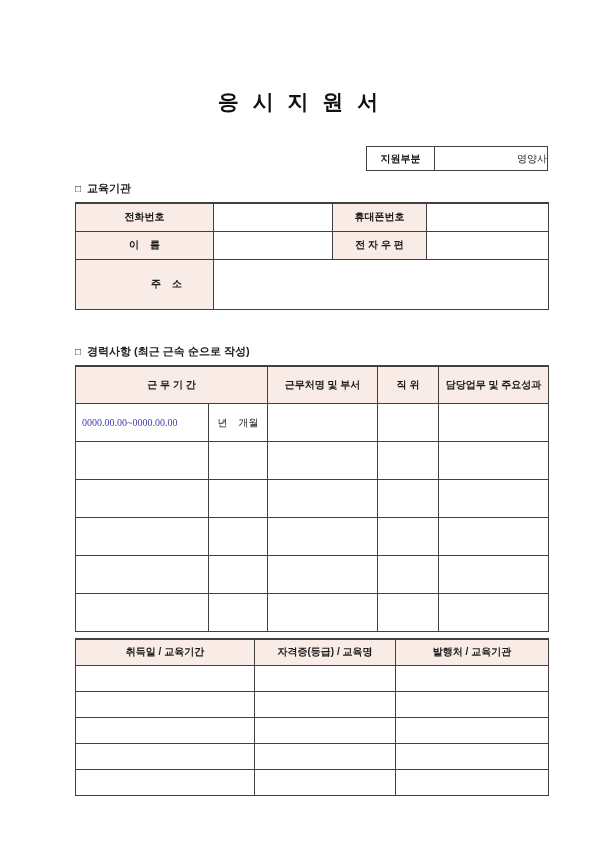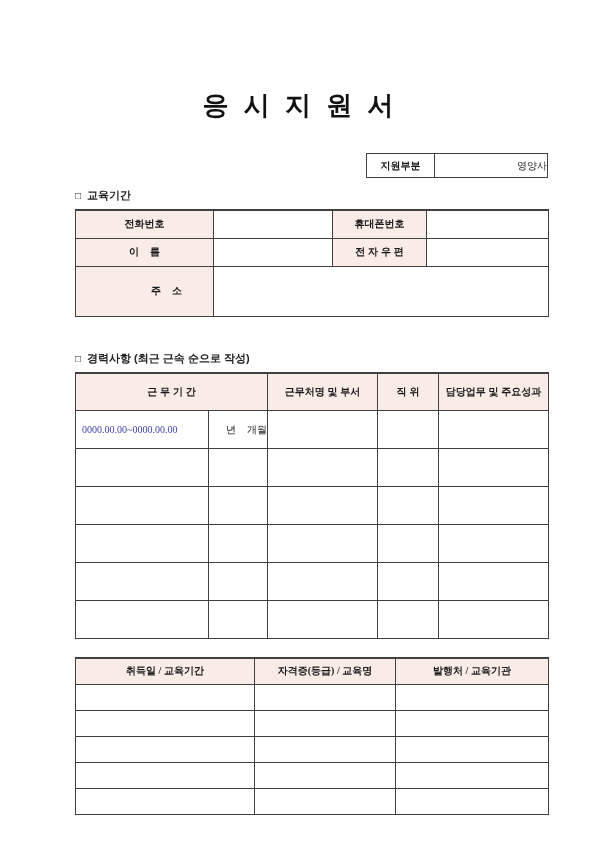--- a/index.html
+++ b/index.html
@@ -11,21 +11,21 @@
   .page {
     position: relative;
     width: 600px;
     height: 849px;
     background: #ffffff;
     overflow: hidden;
   }
   .doc-title {
     margin-top: 88px;
     text-align: center;
-    font-size: 26px;
+    font-size: 21px;
     font-weight: bold;
     letter-spacing: 4px;
     color: #111111;
     white-space: pre;
   }
   .content { width: 473px; margin: 0 auto 0 75px; }
 
   table {
     border-collapse: collapse;
     table-layout: fixed;
@@ -76,44 +76,44 @@
   .basic-table tr.addr-row th, .basic-table tr.addr-row td { height: 50px; padding-left: 44px; }
 
   .career-table { margin-top: 6px; }
   .career-table th, .career-table td { height: 38px; }
   .career-table td.sample-period {
     color: var(--placeholder, #3d3db0);
     text-align: left;
     padding-left: 6px;
     font-family: Liberation Serif, serif;
   }
-  .career-table td.sample-duration { text-align: right; margin-left: 16px; }
-
-  .cert-table { margin-top: 18px; font-family: Liberation Serif, serif; }
+  .career-table td.sample-duration { text-align: center; margin-left: 16px; }
+
+  .cert-table { margin-top: 6px; }
   .cert-table th, .cert-table td { height: 26px; }
 </style>
 </head>
 <body>
 
 <div class="page">
 
   <div class="doc-title">응 시 지 원 서</div>
 
   <table class="apply-table">
     <tbody>
       <tr>
         <th>지원부분</th>
         <td>영양사</td>
       </tr>
     </tbody>
   </table>
 
   <div class="content">
 
-    <div class="section-title"><span class="marker">□</span><span>교육기간</span></div>
+    <div class="section-title"><span class="marker">□</span><span>교육기관</span></div>
 
     <table class="basic-table">
       <colgroup>
           <col style="width:138px">
           <col style="width:119px">
           <col style="width:94px">
           <col style="width:122px">
         </colgroup>
       <tbody>
         <tr>

